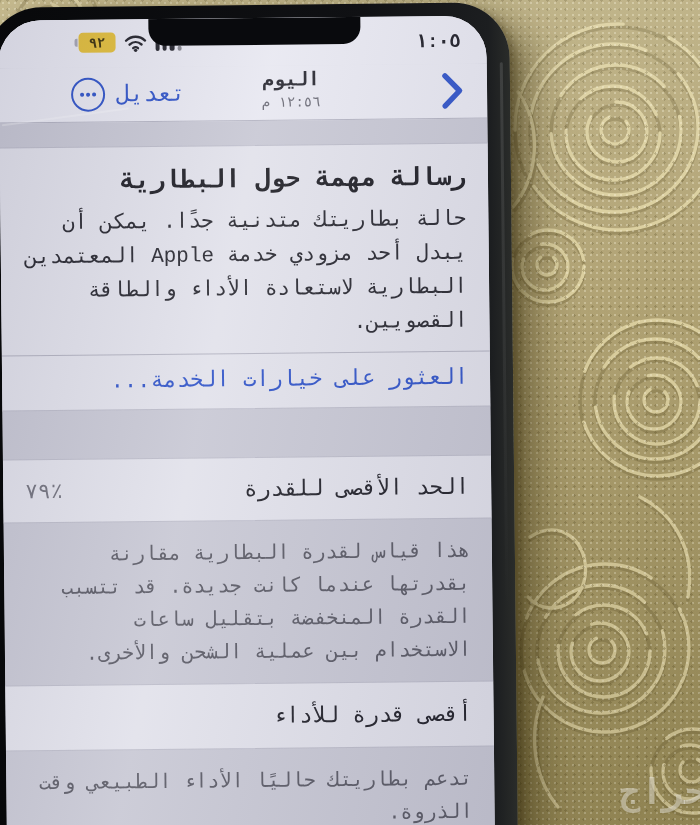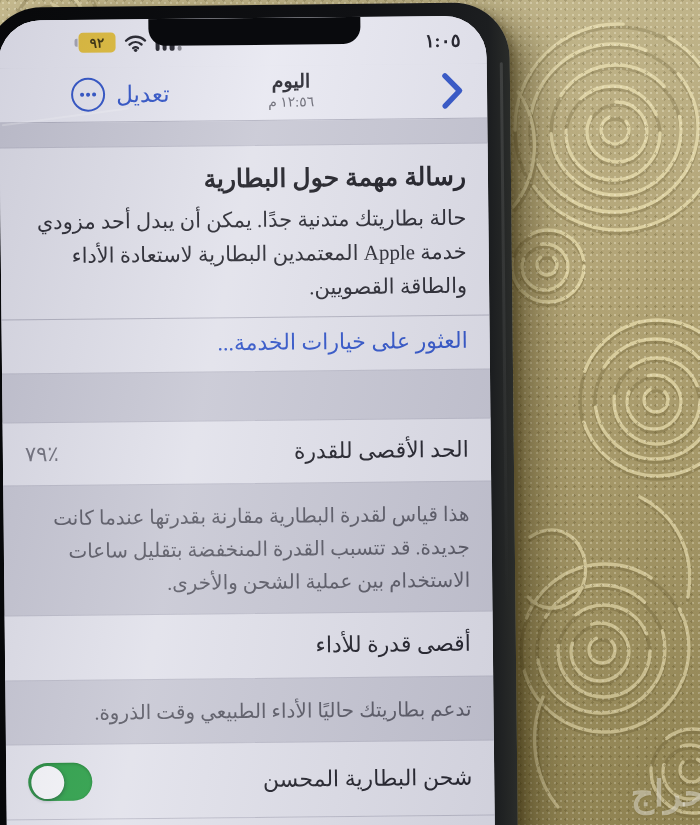--- a/index.html
+++ b/index.html
@@ -1,18 +1,18 @@
 <!DOCTYPE html>
 <html lang="ar"><head>
 <meta charset="utf-8">
 <style>
   html,body{margin:0;padding:0;background:#222;}
   .photo{
     position:relative;width:700px;height:825px;overflow:hidden;
-    font-family:Liberation Serif, serif;
+    font-family:Liberation Mono, monospace;
     background:linear-gradient(160deg,#bdb080 0%,#b2a476 45%,#a0935f 100%);
   }
   
   .wallpaper{position:absolute;inset:0;z-index:0;}
   .speckle{
     position:absolute;inset:0;z-index:1;pointer-events:none;
     background-image:
       radial-gradient(rgba(255,252,230,.30) 1px, transparent 1.5px),
       radial-gradient(rgba(92,80,38,.28) 1px, transparent 1.4px);
     background-size:6px 6px,9px 9px;background-position:0 0,3px 5px;

